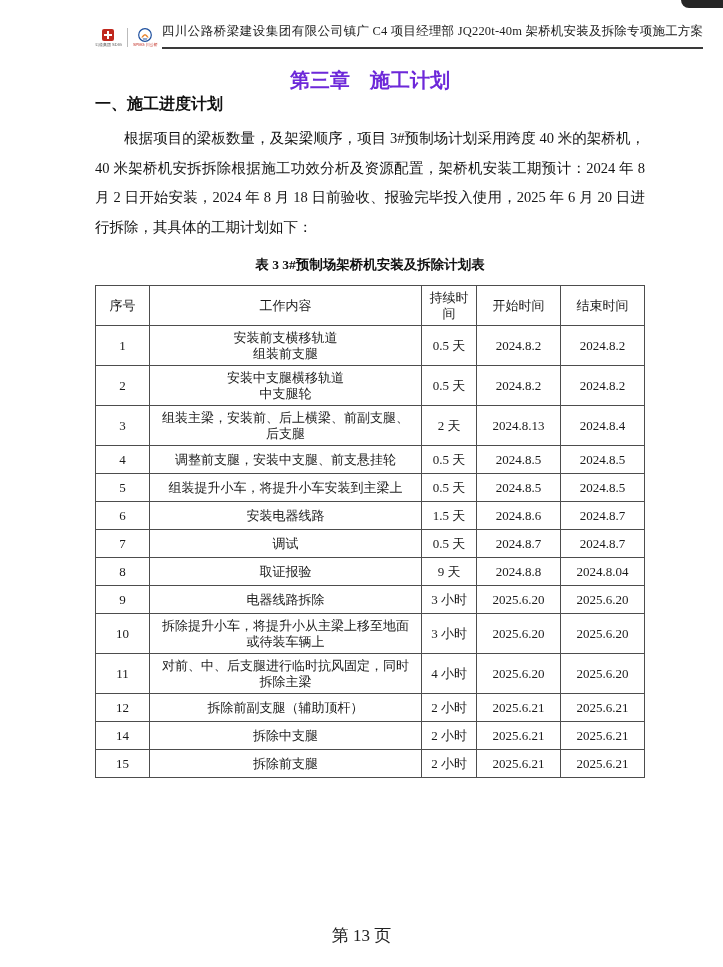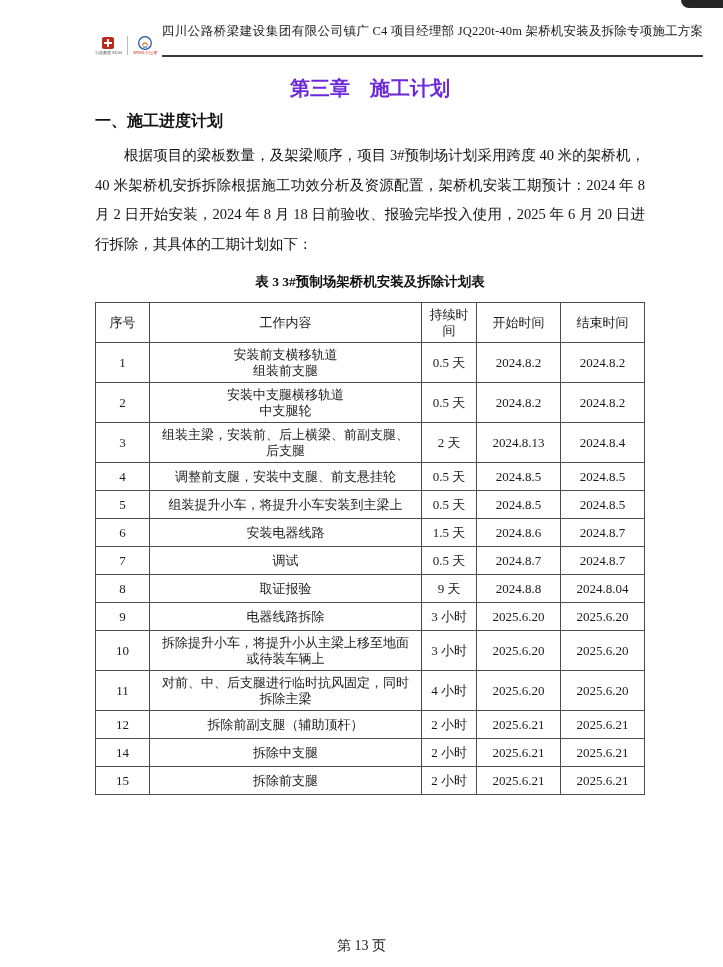--- a/index.html
+++ b/index.html
@@ -43,37 +43,36 @@
   .logo-sq::before { left: 5px; top: 2px; width: 2px; height: 8px; }
   .logo-sq::after { left: 2px; top: 5px; width: 8px; height: 2px; }
   .logo-caption { font-family: "Liberation Sans", sans-serif; font-size: 4px; line-height: 4px; color: #555; margin-top: 2px; white-space: nowrap; }
   .logo-divider { width: 1px; height: 19px; background: #bbbbbb; margin: 0 5px; }
   .logo-circle-svg { display: block; }
   .logo-caption-red { font-family: "Liberation Sans", sans-serif; font-size: 4px; line-height: 4px; color: #c0281e; margin-top: 1px; white-space: nowrap; }
   .header-text {
     flex: 1 1 auto;
     display: flex; justify-content: space-between; align-items: flex-end;
     border-bottom: 2px solid #3a3a3a;
-    padding-bottom: 16px;
+    padding-bottom: 8px;
     font-size: 12.5px; line-height: 15px;
     white-space: nowrap;
   }
   .header-company { letter-spacing: 0.5px; }
   .header-doctitle { letter-spacing: 0.2px; }
   
   .chapter-title {
     margin-top: 18px;
     text-align: center;
     font-family: "Liberation Sans", sans-serif;
     font-weight: 700;
     font-size: 20px; line-height: 26px;
     color: #6d28d9;
   }
   .section-title {
-    margin-top: 9px;
     font-family: "Liberation Sans", sans-serif;
     font-weight: 700;
     font-size: 16px; line-height: 22px;
     color: #111;
   }
   
   .body-paragraph {
     margin-top: 9px;
     font-size: 14.5px; line-height: 29.5px;
     text-align: justify;
@@ -106,24 +105,24 @@
     font-weight: 400;
     padding: 4px 3px;
     height: 28px;
     white-space: pre-line;
     color: #1a1a1a;
     overflow: hidden;
   }
   .plan-table th { height: 38px; }
   
   .page-footer {
-    position: absolute; left: 0; bottom: 12px;
+    position: absolute; left: 0; bottom: 20px;
     width: 100%;
     text-align: center;
-    font-size: 14px;
+    font-size: 17px;
     color: #222;
     font-family: "Liberation Serif", serif;
   }
 </style>
 </head>
 <body>
 
 <div class="corner-widget"></div>
 
 <div class="page">

